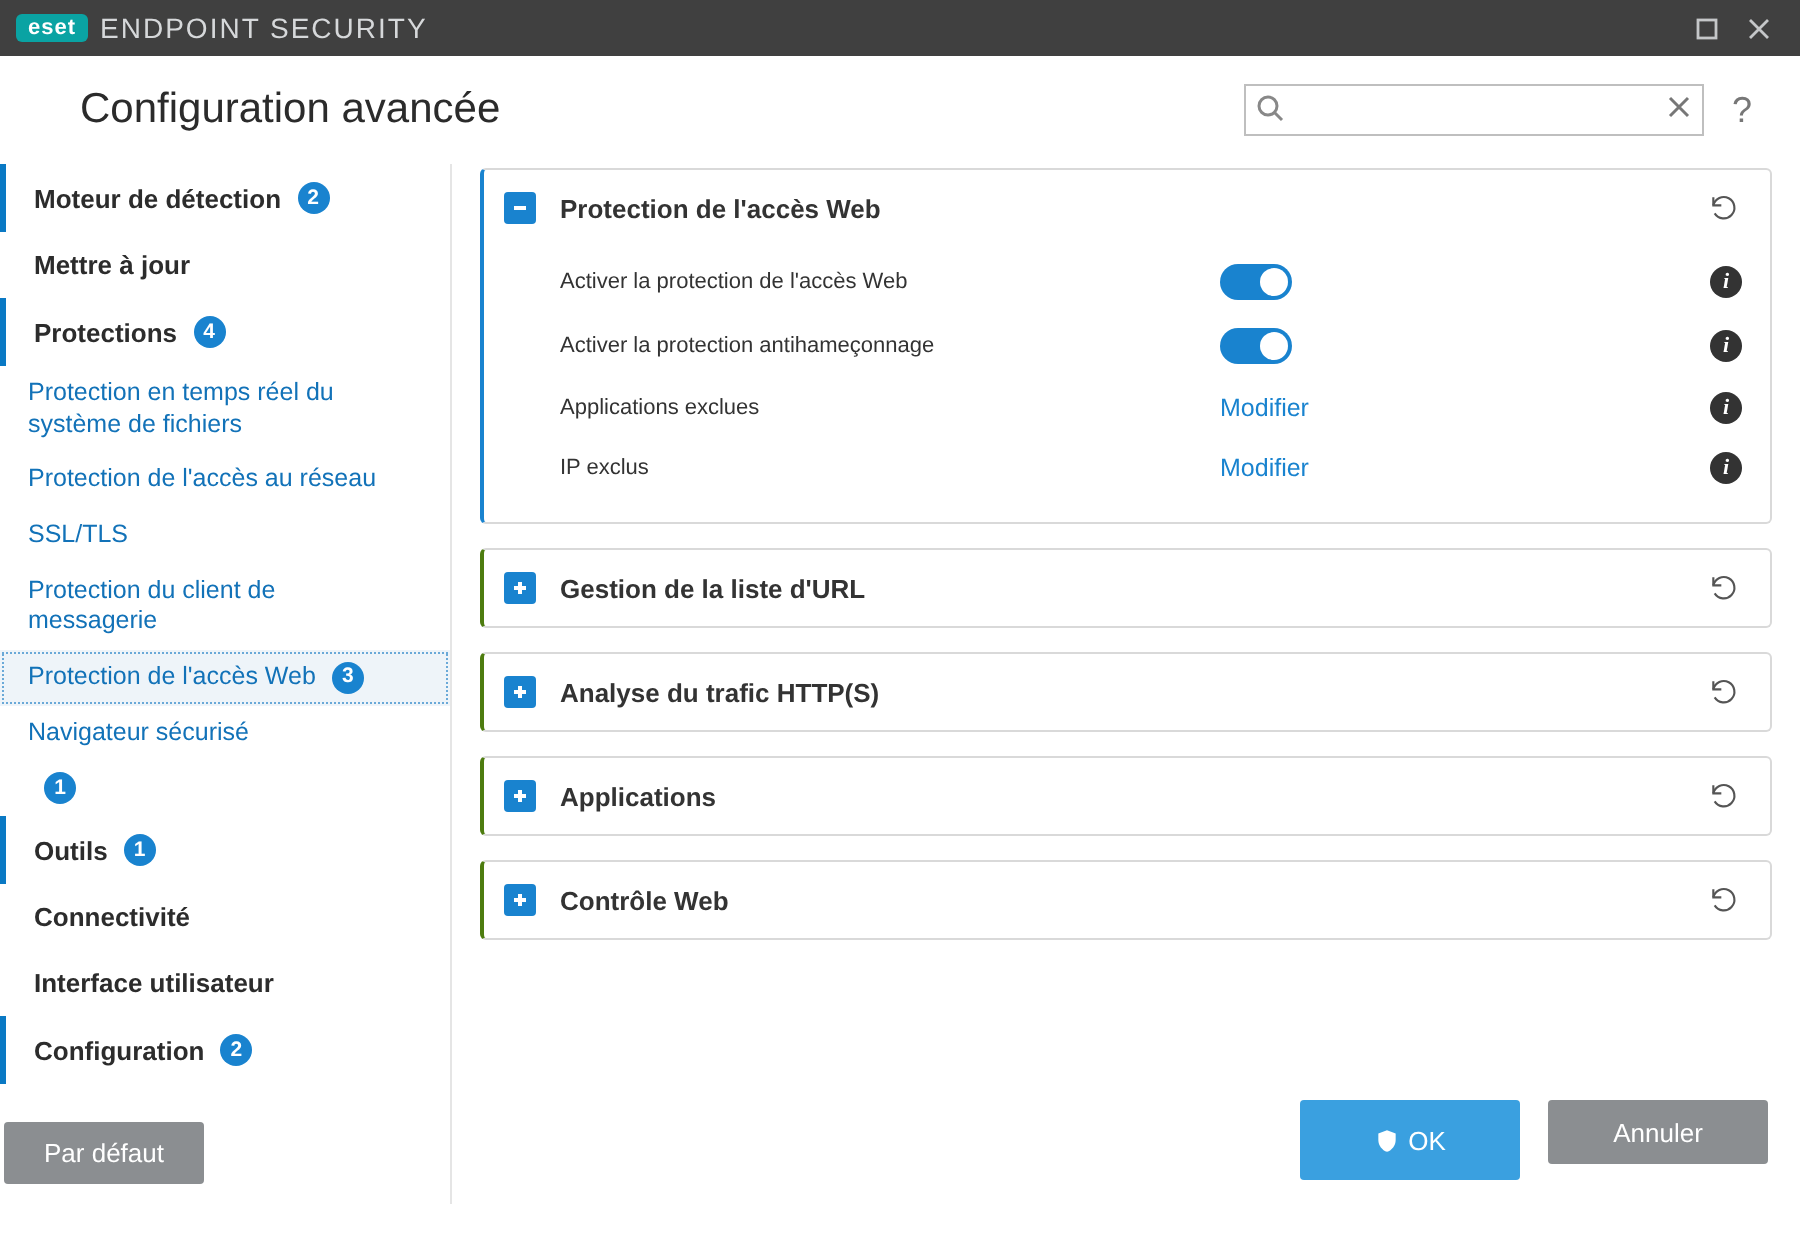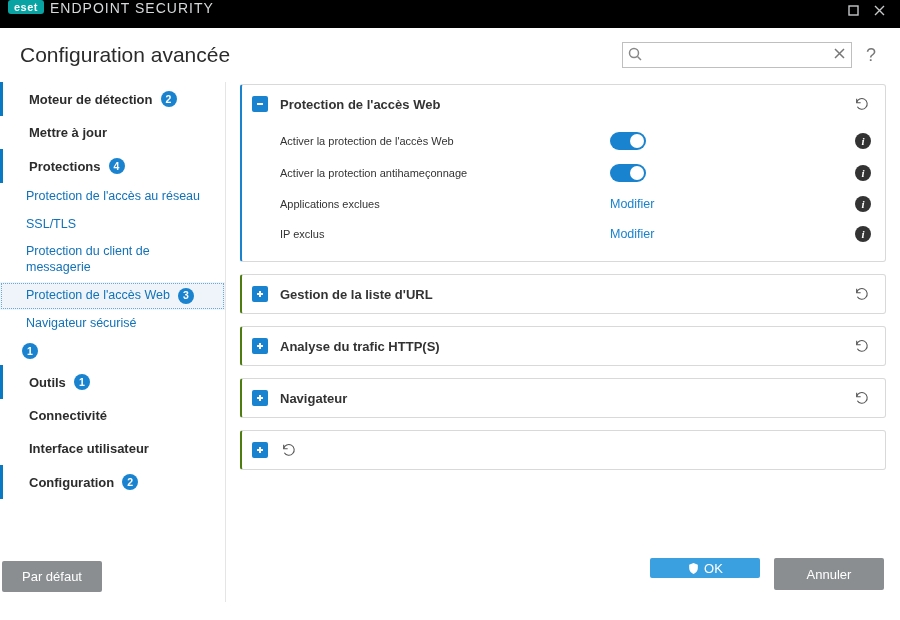--- a/index.html
+++ b/index.html
@@ -1,45 +1,45 @@
 <!DOCTYPE html>
 <html><head>
 <meta charset="utf-8">
 <style>
   * { box-sizing: border-box; margin: 0; padding: 0; }
   body { font-family: "Segoe UI", Arial, sans-serif; font-size: 13px; color: #333; background: #fff; width: 900px; height: 620px; overflow: hidden; }
   
-  .titlebar { height: 28px; background: #000000; color: #c5c7c9; display: flex; align-items: flex-start; padding: 0 8px; }
+  .titlebar { height: 28px; background: #404040; color: #c5c7c9; display: flex; align-items: center; padding: 0 8px; }
   .logo-badge { background: #0aa3a3; color: #fff; font-weight: bold; font-size: 11px; padding: 1px 6px; border-radius: 3px; margin-right: 6px; letter-spacing: 0.5px; }
   .product-name { font-size: 14px; letter-spacing: 1px; color: #d6d8da; }
   .titlebar-spacer { flex: 1; }
   .titlebar-btn { width: 26px; height: 20px; display: flex; align-items: center; justify-content: center; color: #c5c7c9; cursor: pointer; }
   .titlebar-btn svg { stroke: #c5c7c9; fill: none; stroke-width: 1.4; }
 
   
-  .header-row { display: flex; align-items: center; padding: 14px 20px 10px 20px; }
+  .header-row { display: flex; align-items: center; padding: 14px 20px 10px 20px; margin-left: 20px; }
   .page-title { font-size: 21px; font-weight: 400; color: #2b2b2b; }
   .header-spacer { flex: 1; }
   .search-wrap { position: relative; width: 230px; }
   .search-input { width: 100%; height: 26px; border: 1px solid #bfbfbf; border-radius: 0; padding: 0 24px 0 26px; font-size: 12.5px; outline: none; }
   .search-ic { position: absolute; left: 6px; top: 5px; color: #888; }
   .clear-ic { position: absolute; right: 6px; top: 5px; color: #777; cursor: pointer; }
   .help-btn { margin-left: 10px; color: #777; font-size: 18px; cursor: pointer; width: 18px; text-align: center; }
 
   
   .body { display: flex; height: 524px; }
 
   .sidebar { width: 228px; padding: 4px 2px 0 0; overflow-y: auto; position: relative; }
   .sidebar-inner { border-right: 1px solid #e5e5e5; height: 100%; padding-bottom: 60px; }
   .side-item { display: flex; align-items: center; padding: 9px 10px 9px 14px; cursor: pointer; font-size: 13px; color: #2c2c2c; }
   .side-item.section { font-weight: 600; border-left: 3px solid transparent; }
   .side-item.section.hl { border-left-color: #0a79c4; }
   .side-item.sub { padding: 6px 10px 6px 14px; color: #1272b8; font-size: 12.5px; line-height: 1.25; }
   .side-item.sub.active { background: #eef4f9; outline: 1px dotted #6aa9d8; outline-offset: -2px; }
-  .side-item .label { flex: 0 1 auto; margin-left: 12px; }
+  .side-item .label { flex: 0 1 auto; }
   .side-item.sub .label { max-width: 180px; }
   .badge { display: inline-flex; min-width: 16px; height: 16px; border-radius: 8px; background: #1983cf; color: #fff; font-size: 10.5px; font-weight: 600; align-items: center; justify-content: center; margin-left: 8px; padding: 0 4px; }
 
   .default-btn-wrap { position: absolute; left: 2px; bottom: 10px; }
   .btn-default { background: #8b8e91; color: #fff; border: none; padding: 8px 20px; font-size: 13px; border-radius: 2px; cursor: pointer; }
 
   .main { flex: 1; padding: 6px 14px 0 12px; overflow-y: auto; position: relative; }
   .panel { border: 1px solid #d9d9d9; border-radius: 3px; background: #fff; margin-bottom: 12px; }
   .panel.expanded { border-left: 2px solid #1983cf; }
   .panel.collapsed { border-left: 2px solid #4d7c0f; }
@@ -55,21 +55,21 @@
   .row-label { flex: 0 0 330px; font-size: 11px; color: #333; }
   .row-control { flex: 0 0 130px; display: flex; align-items: center; }
   .row-spacer { flex: 1; }
   .info-ic { width: 16px; height: 16px; border-radius: 50%; background: #333; color: #fff; font-size: 11px; font-weight: bold; display: flex; align-items: center; justify-content: center; cursor: pointer; font-family: Georgia, serif; font-style: italic; }
 
   .switch { position: relative; width: 36px; height: 18px; background: #1983cf; border-radius: 9px; cursor: pointer; }
   .switch::after { content: ""; position: absolute; right: 2px; top: 2px; width: 14px; height: 14px; background: #fff; border-radius: 50%; }
   .link-action { color: #1983cf; font-size: 12.5px; cursor: pointer; }
 
   .footer { position: absolute; bottom: 12px; right: 16px; display: flex; gap: 14px; }
-  .btn-ok { background: #3aa0e0; color: #fff; border: none; width: 110px; height: 20px; font-size: 13px; border-radius: 2px; cursor: pointer; display:inline-flex; align-items:center; justify-content:center; gap:4px; }
+  .btn-ok { background: #3aa0e0; color: #fff; border: none; width: 110px; height: 40px; font-size: 13px; border-radius: 2px; cursor: pointer; display:inline-flex; align-items:center; justify-content:center; gap:4px; }
   .btn-ok svg { fill: #fff; }
   .btn-cancel { background: #8b8e91; color: #fff; border: none; width: 110px; height: 32px; font-size: 13px; border-radius: 2px; cursor: pointer; }
 </style>
 </head>
 <body>
 
 <div class="titlebar">
   <span class="logo-badge">eset</span>
   <span class="product-name">ENDPOINT SECURITY</span>
   <span class="titlebar-spacer"></span>
@@ -114,20 +114,23 @@
           <span class="badge">2</span>
         </div>
         <div class="side-item section">
           <span class="label">Mettre à jour</span>
         </div>
         <div class="side-item section hl">
           <span class="label">Protections</span>
           <span class="badge">4</span>
         </div>
         <div class="side-item sub">
+          <span class="label">Protection en temps réel du système de fichiers</span>
+        </div>
+        <div class="side-item sub">
           <span class="label">Protection de l'accès au réseau</span>
         </div>
         <div class="side-item sub">
           <span class="label">SSL/TLS</span>
         </div>
         <div class="side-item sub">
           <span class="label">Protection du client de messagerie</span>
         </div>
         <div class="side-item sub active">
           <span class="label">Protection de l'accès Web</span>
@@ -243,36 +246,37 @@
             </span>
           </div>
         </div>
         <div class="panel collapsed">
           <div class="panel-header">
             <span class="toggle-box">
               <svg width="10" height="10" viewBox="0 0 10 10">
                 <path d="M2 5 H8 M5 2 V8"></path>
               </svg>
             </span>
-            <span class="panel-title">Navigateur</span>
-            <span class="revert-ic">
-              <svg width="16" height="16" viewBox="0 0 24 24">
-                <path d="M4 10 A8 8 0 1 1 5 16"></path>
-                <path d="M4 4 L4 10 L10 10"></path>
-              </svg>
-            </span>
-          </div>
-        </div>
-        <div class="panel collapsed">
-          <div class="panel-header">
-            <span class="toggle-box">
-              <svg width="10" height="10" viewBox="0 0 10 10">
-                <path d="M2 5 H8 M5 2 V8"></path>
-              </svg>
-            </span>
+            <span class="panel-title">Applications</span>
+            <span class="revert-ic">
+              <svg width="16" height="16" viewBox="0 0 24 24">
+                <path d="M4 10 A8 8 0 1 1 5 16"></path>
+                <path d="M4 4 L4 10 L10 10"></path>
+              </svg>
+            </span>
+          </div>
+        </div>
+        <div class="panel collapsed">
+          <div class="panel-header">
+            <span class="toggle-box">
+              <svg width="10" height="10" viewBox="0 0 10 10">
+                <path d="M2 5 H8 M5 2 V8"></path>
+              </svg>
+            </span>
+            <span class="panel-title">Contrôle Web</span>
             <span class="revert-ic">
               <svg width="16" height="16" viewBox="0 0 24 24">
                 <path d="M4 10 A8 8 0 1 1 5 16"></path>
                 <path d="M4 4 L4 10 L10 10"></path>
               </svg>
             </span>
           </div>
         </div>
       </div>
     <div class="footer">

